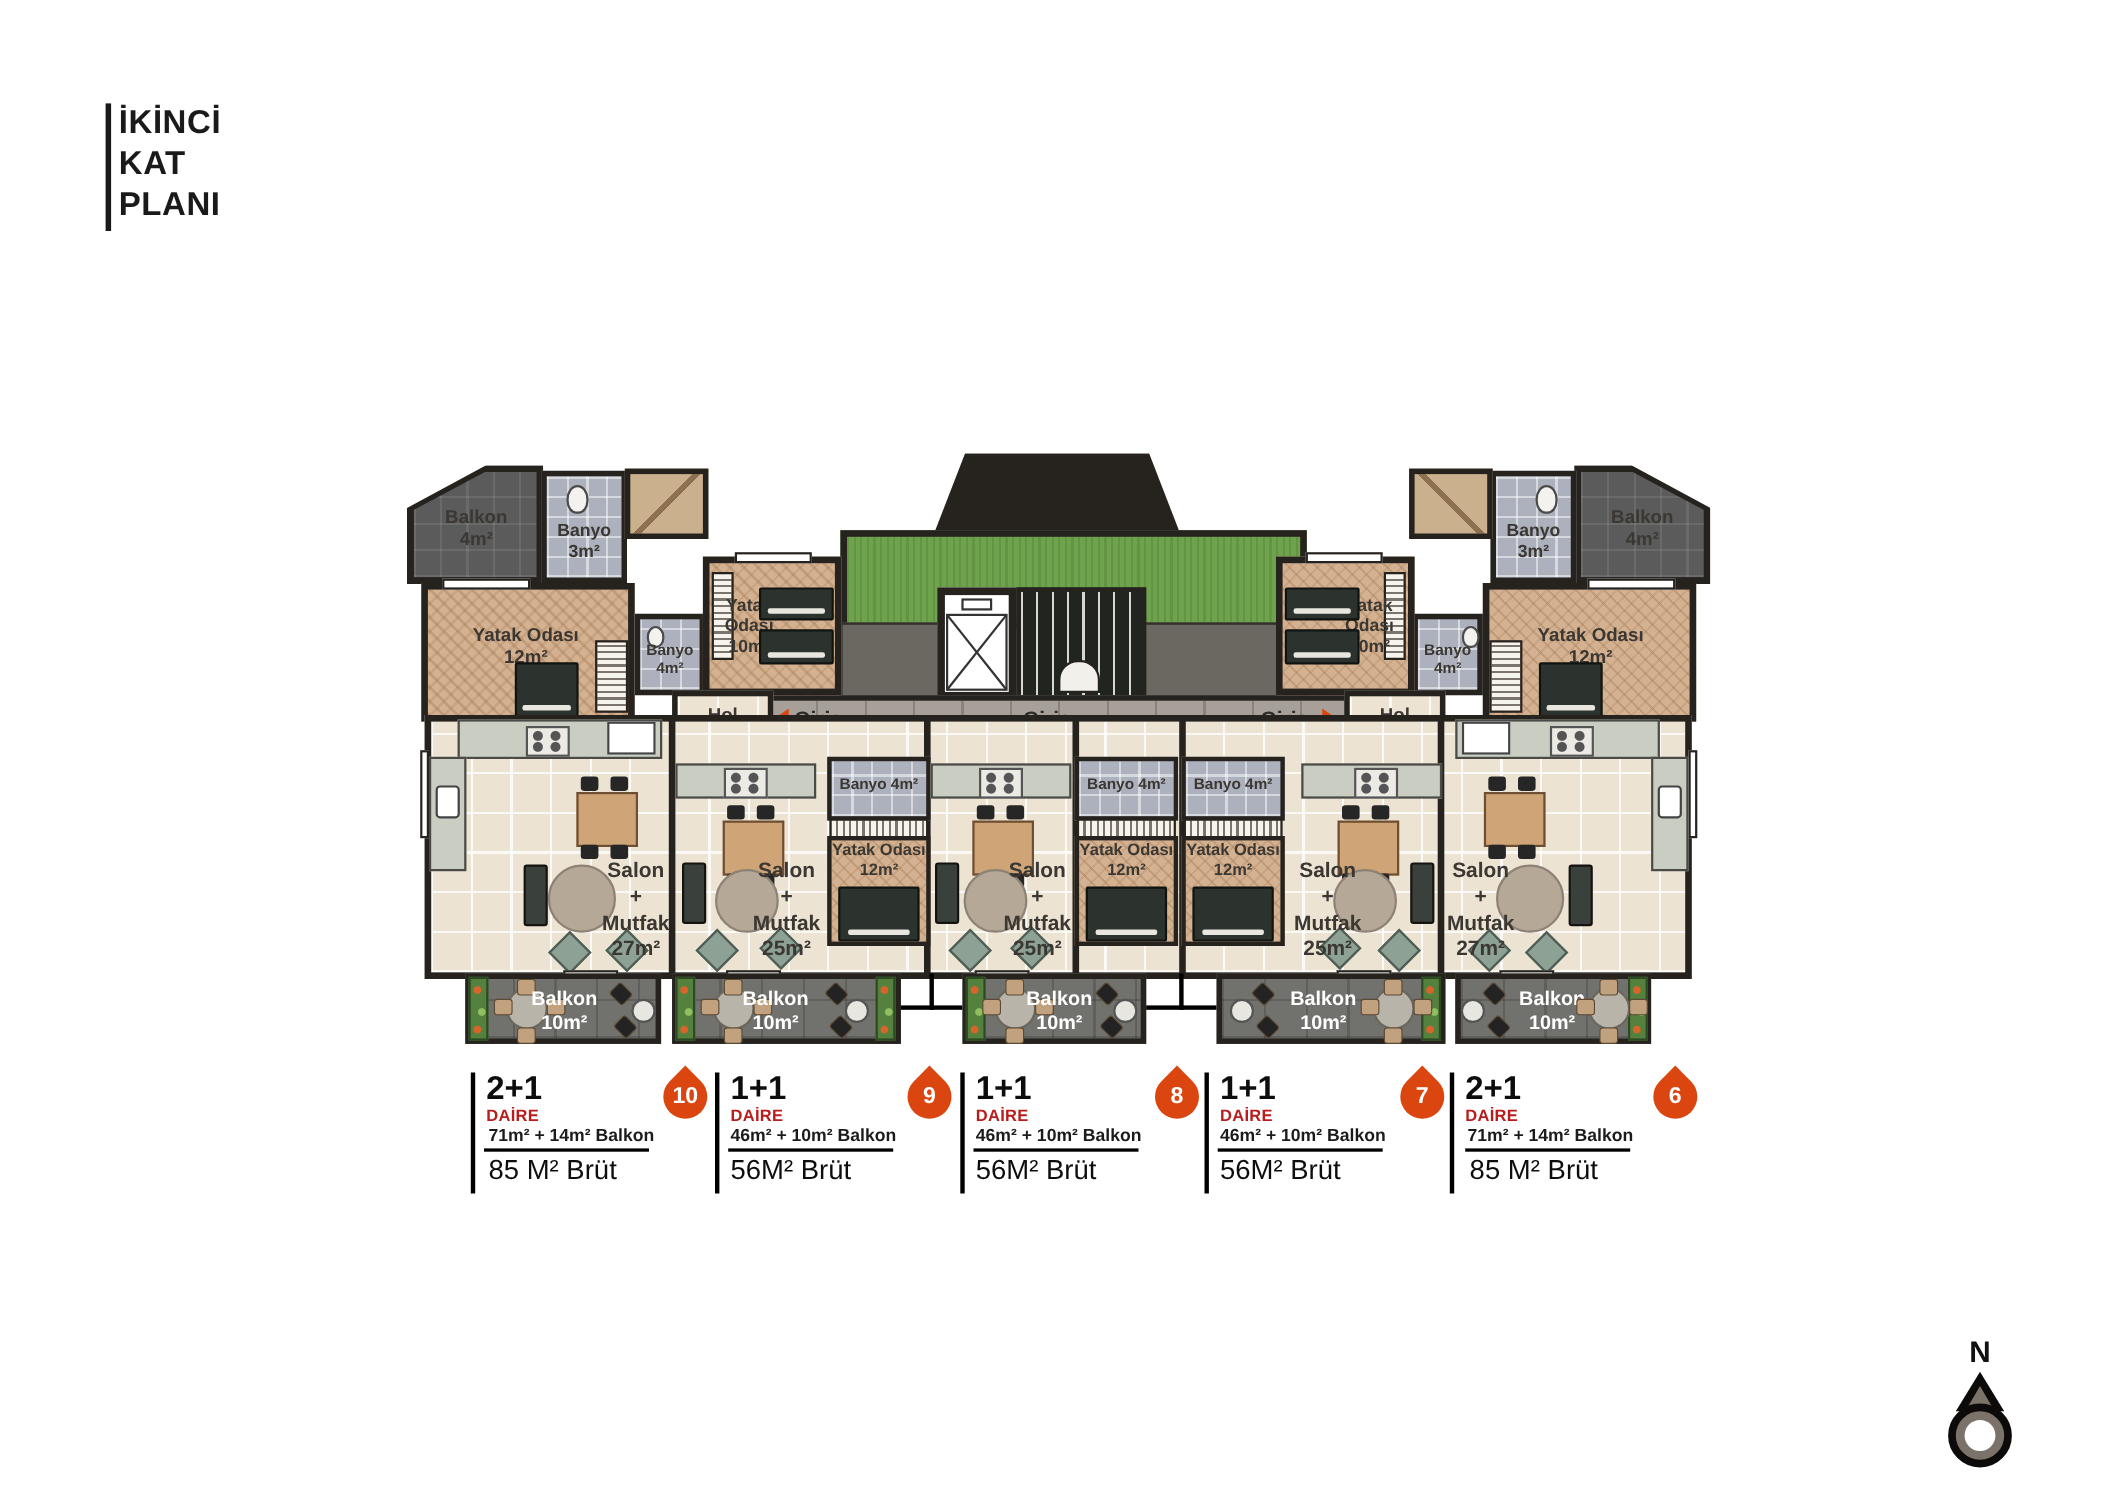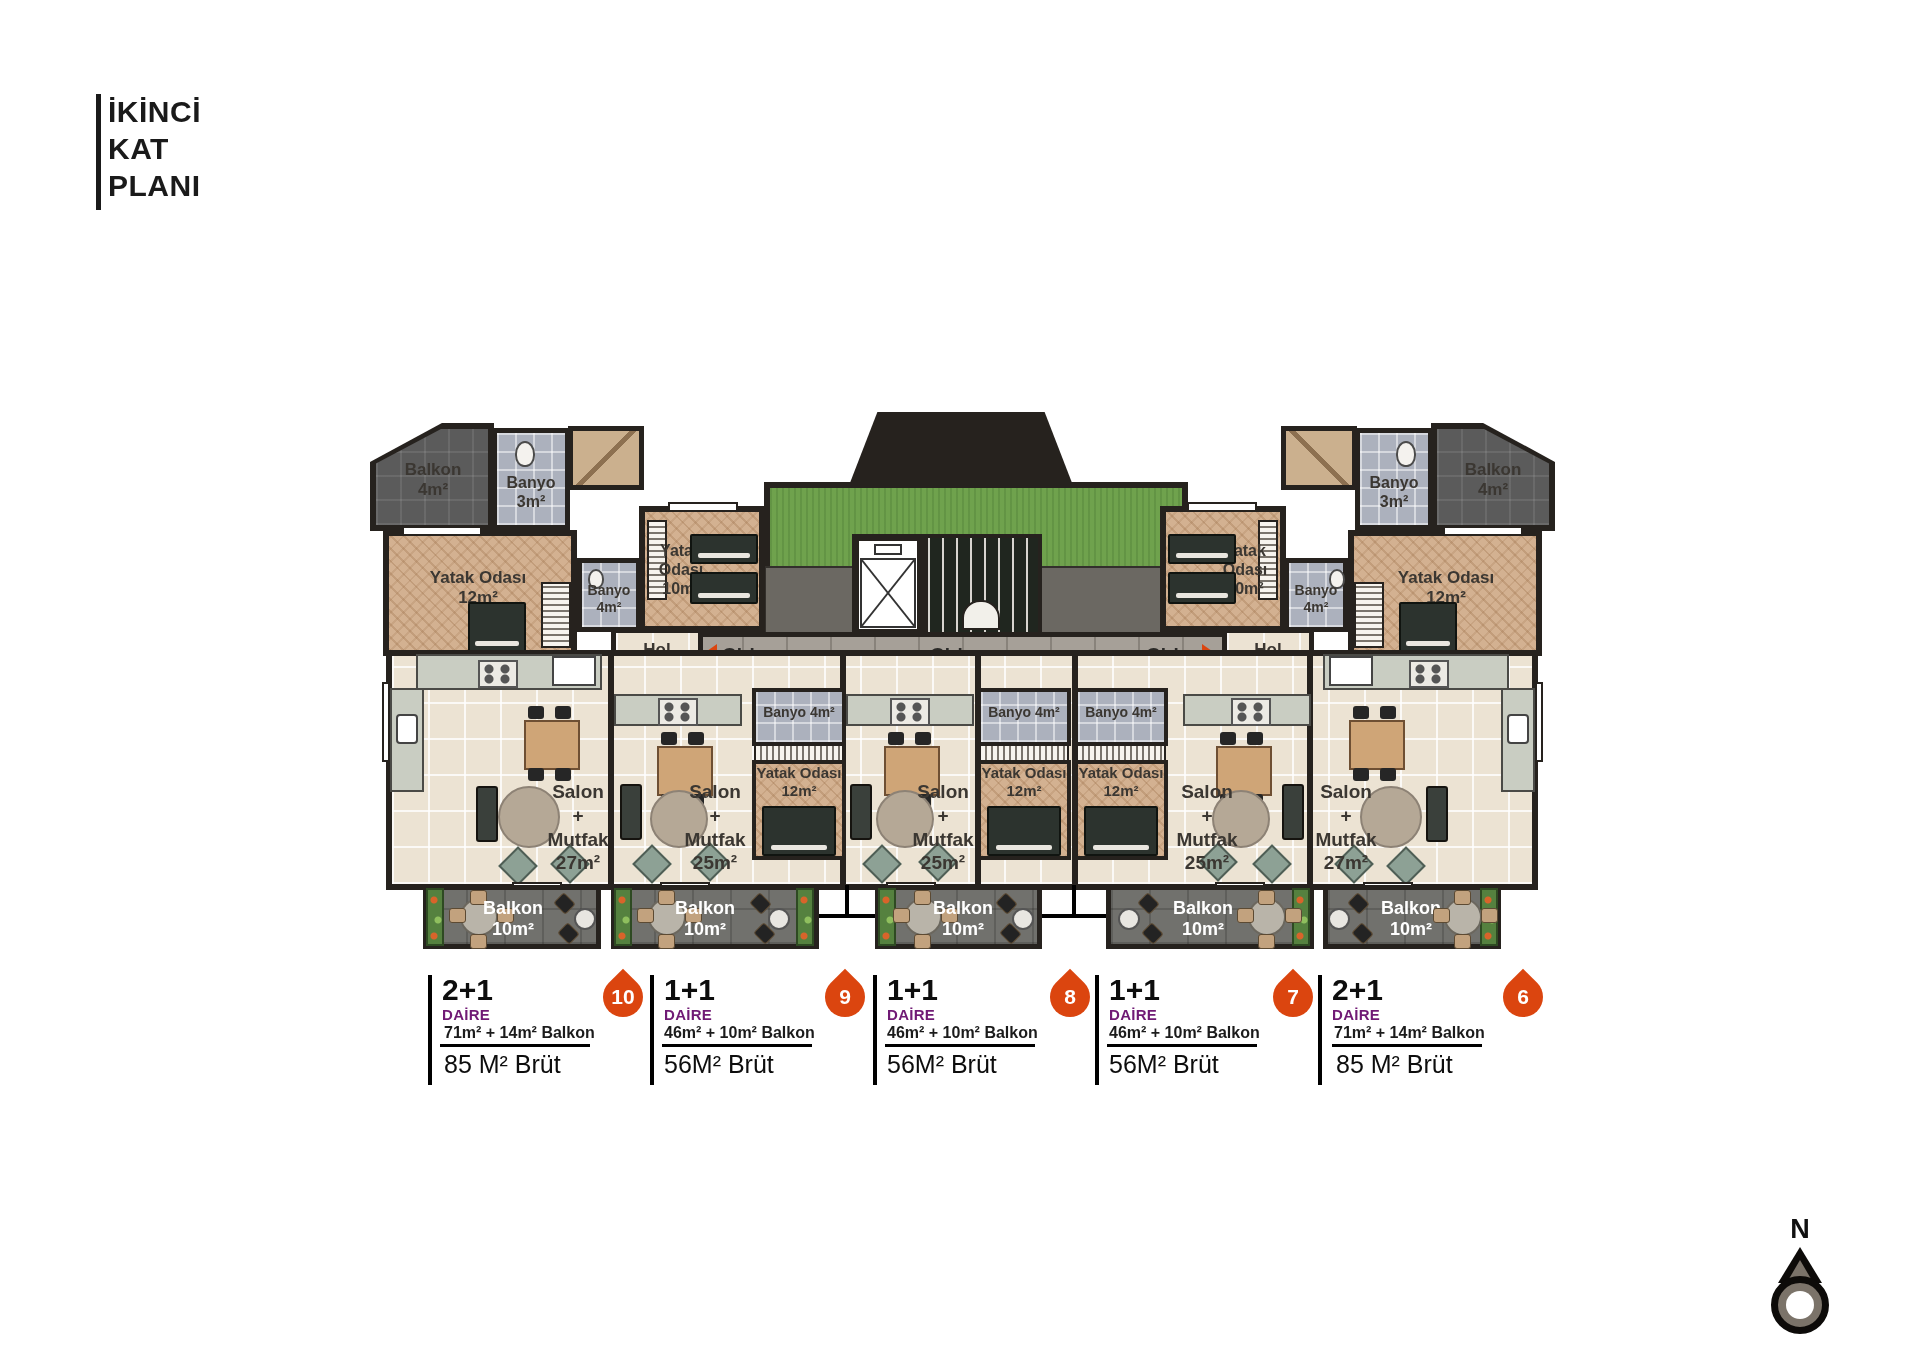--- a/index.html
+++ b/index.html
@@ -71,21 +71,21 @@
   .tri-down{width:0;height:0;border-left:14px solid transparent;border-right:14px solid transparent;border-top:20px solid #db450f;}
   .tri-left{width:0;height:0;border-top:12px solid transparent;border-bottom:12px solid transparent;border-right:17px solid #db450f;}
   .tri-right{width:0;height:0;border-top:12px solid transparent;border-bottom:12px solid transparent;border-left:17px solid #db450f;}
   .badge{position:absolute;width:40px;height:40px;background:#db450f;border-radius:0 50% 50% 50%;
          transform:rotate(45deg);box-shadow:inset 0 0 0 0 rgba(0,0,0,.1);}
   .badge span{position:absolute;left:0;top:0;width:40px;height:40px;display:flex;align-items:center;justify-content:center;
          transform:rotate(-45deg);color:#fff;font-size:21px;font-weight:800;}
   
   .lg-div{background:#000;}
   .lg-type{position:absolute;font-size:30px;font-weight:800;color:#0d0d0d;line-height:1;}
-  .lg-daire{position:absolute;font-size:15px;font-weight:600;color:#701a75;letter-spacing:.3px;}
+  .lg-daire{position:absolute;font-size:15px;font-weight:600;color:#b91c1c;letter-spacing:.3px;}
   .lg-area{position:absolute;font-size:16px;font-weight:600;color:#1b1b1b;}
   .lg-rule{position:absolute;height:3px;background:#000;}
   .lg-gross{position:absolute;font-size:25px;font-weight:400;color:#0d0d0d;line-height:1;}
   .window{background:#fff;border:2px solid #26221e;}
 </style>
 </head>
 <body>
 
 <div id="canvas">
 

